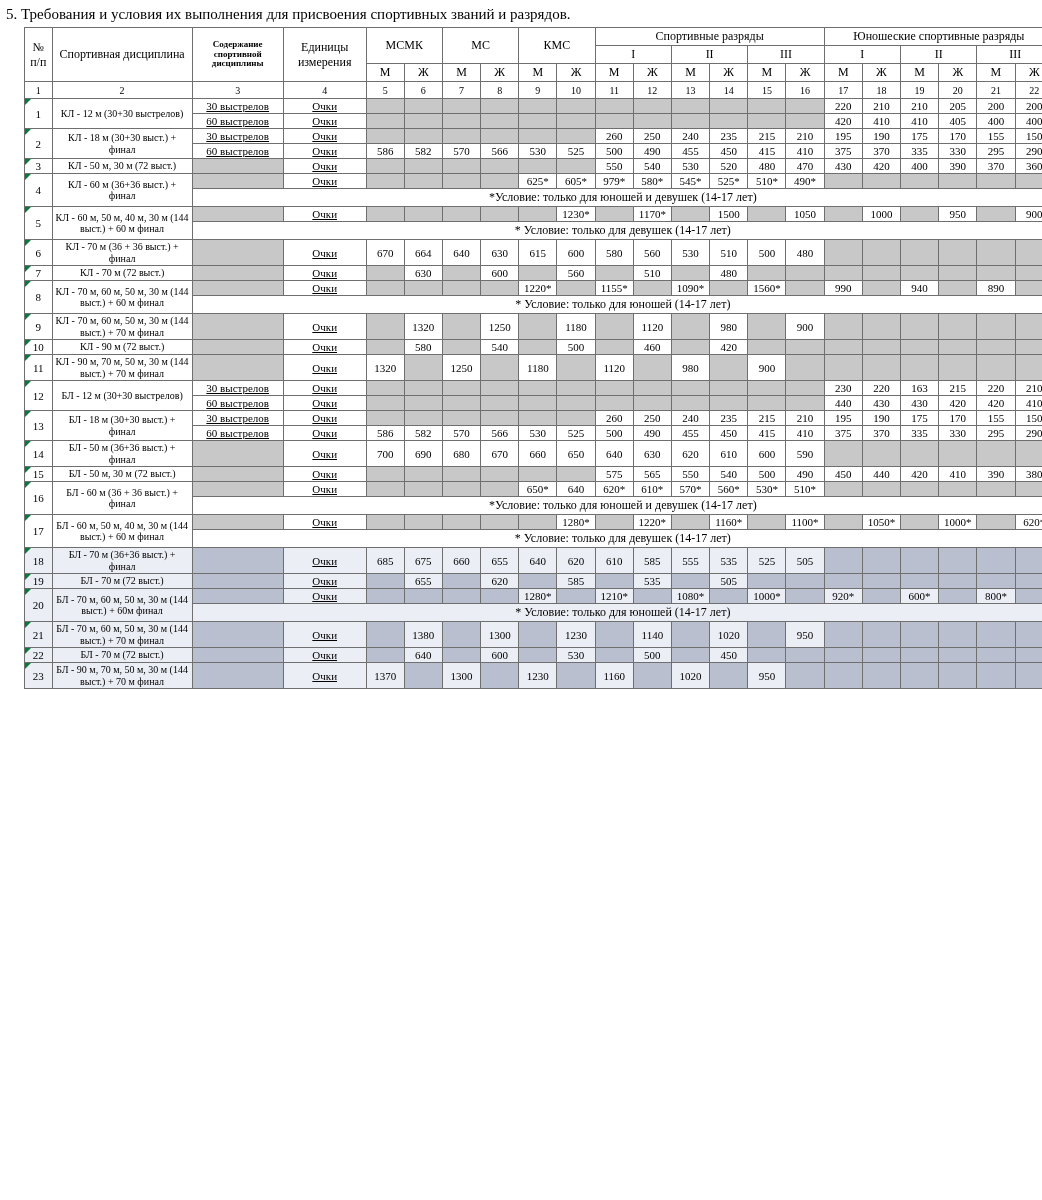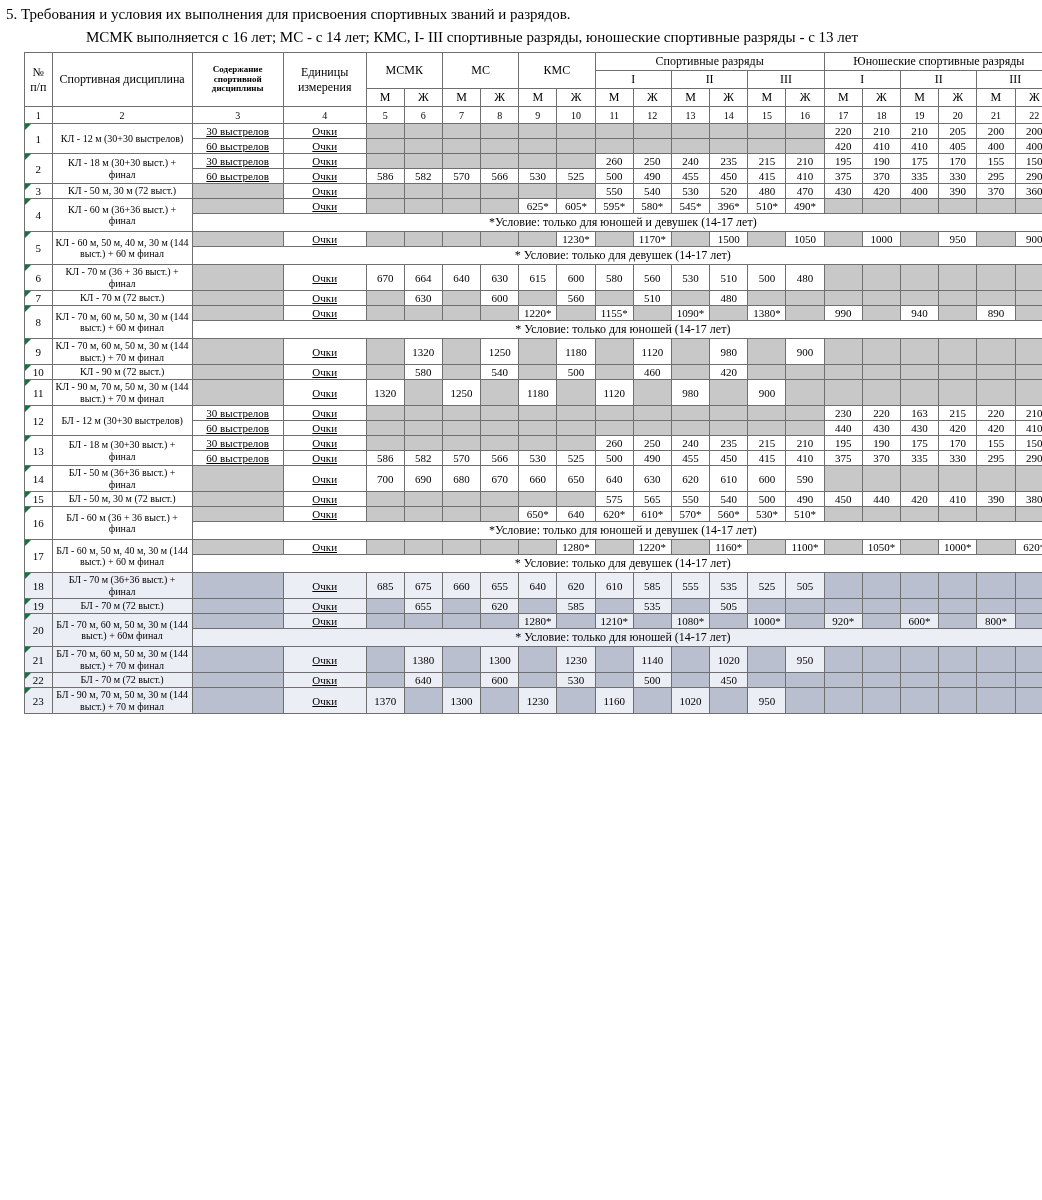--- a/index.html
+++ b/index.html
@@ -22,21 +22,20 @@
   .idx{font-size:11px;}
   .corner{position:relative;}
   .corner:before{content:"";position:absolute;left:0;top:0;border-top:6px solid #0a7a3c;border-right:6px solid transparent;}
   .dashrow td{border-top:2px dashed #333;}
 </style>
 </head>
 <body>
 
 <div class="page">
   <div class="title">5. Требования и условия их выполнения для присвоения спортивных званий и разрядов.</div>
-  <div class="subtitle">МСМК выполняется с 16 лет; МС - с 14 лет; КМС, I- III спортивные разряды, юношеские спортивные разряды - с 13 лет</div>
 
   <table class="main">
     <colgroup>
       <col style="width:26px">
         <col style="width:132px">
         <col style="width:86px">
         <col style="width:78px">
       <col style="width:36px">
         <col style="width:36px">
         <col style="width:36px">
@@ -242,24 +241,24 @@
           <td rowspan="2" class="idx corner">4</td>
           <td rowspan="2" class="disc">КЛ - 60 м (36+36 выст.) + финал</td>
           <td class="grey"></td>
           <td class="units">Очки</td>
           <td class="grey"></td>
           <td class="grey"></td>
           <td class="grey"></td>
           <td class="grey"></td>
           <td class="val">625*</td>
           <td class="val">605*</td>
-          <td class="val">595*</td>
+          <td class="val">979*</td>
           <td class="val">580*</td>
           <td class="val">545*</td>
-          <td class="val">396*</td>
+          <td class="val">525*</td>
           <td class="val">510*</td>
           <td class="val">490*</td>
           <td class="grey"></td>
           <td class="grey"></td>
           <td class="grey"></td>
           <td class="grey"></td>
           <td class="grey"></td>
           <td class="grey"></td>
         </tr>
         <tr>
@@ -348,21 +347,21 @@
           <td class="grey"></td>
           <td class="grey"></td>
           <td class="grey"></td>
           <td class="grey"></td>
           <td class="val">1220*</td>
           <td class="grey"></td>
           <td class="val">1155*</td>
           <td class="grey"></td>
           <td class="val">1090*</td>
           <td class="grey"></td>
-          <td class="val">1380*</td>
+          <td class="val">1560*</td>
           <td class="grey"></td>
           <td class="val">990</td>
           <td class="grey"></td>
           <td class="val">940</td>
           <td class="grey"></td>
           <td class="val">890</td>
           <td class="grey"></td>
         </tr>
         <tr>
           <td colspan="20" class="cond">* Условие: только для юношей (14-17 лет)</td>

